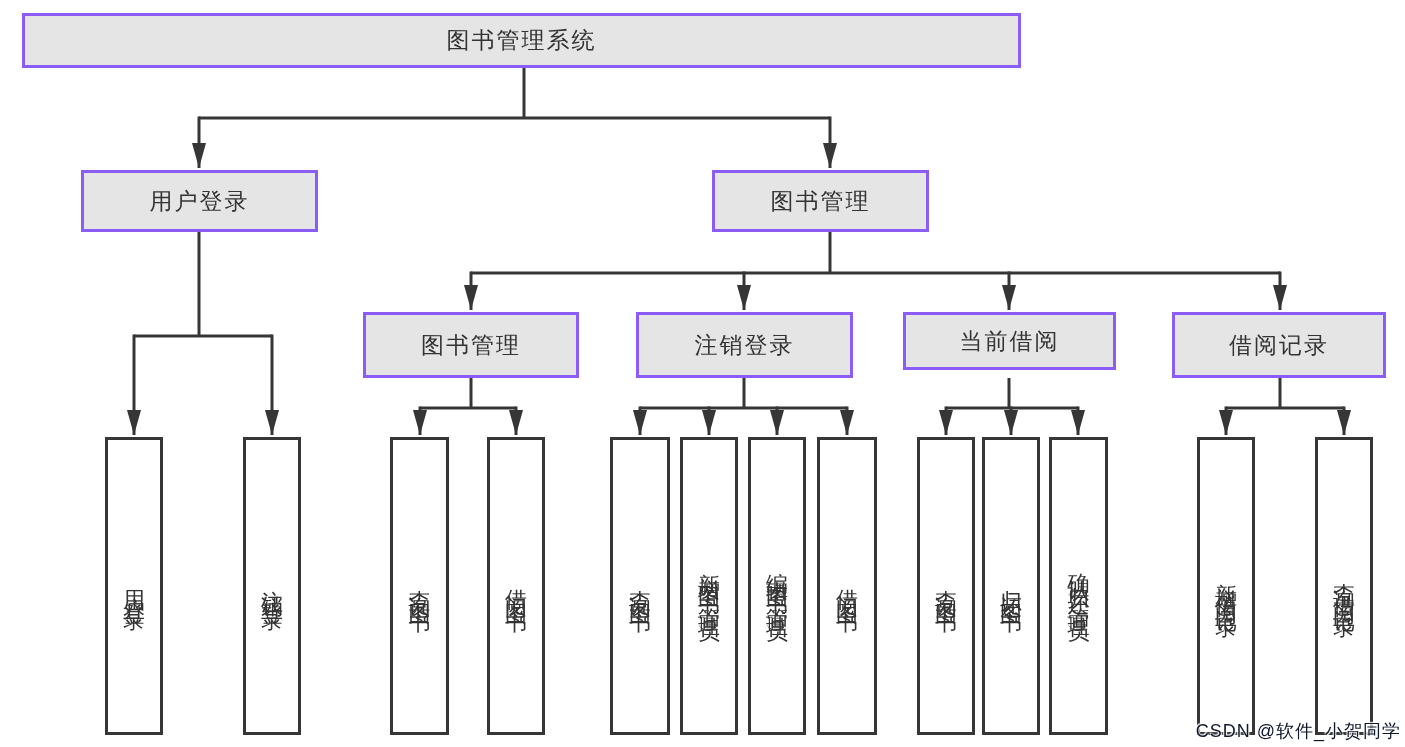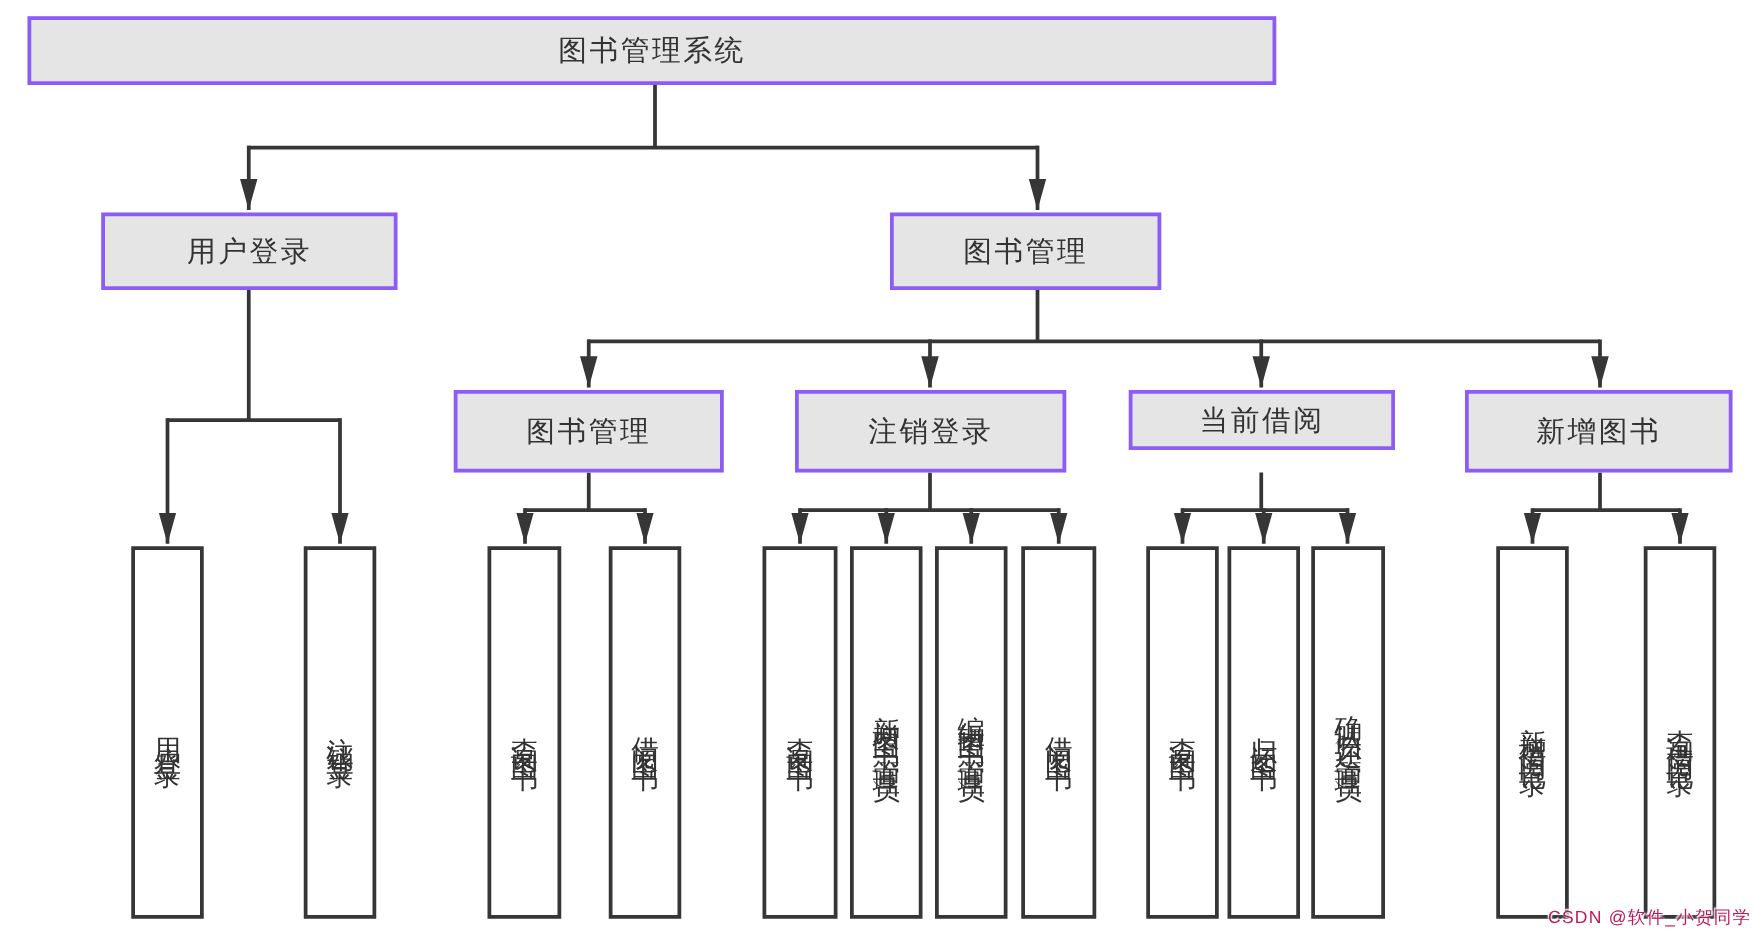--- a/index.html
+++ b/index.html
@@ -17,21 +17,21 @@
     position:absolute;box-sizing:border-box;border:3px solid #363636;background:#ffffff;
     display:flex;align-items:center;justify-content:center;z-index:1;
     top:437px;height:298px;width:58px;color:#333333;
   }
   .vtext{
     writing-mode:vertical-rl;text-orientation:mixed;
     font-size:22px;letter-spacing:7px;line-height:1;white-space:nowrap;
   }
   #watermark{
     position:absolute;right:4px;bottom:4px;z-index:2;
-    font-size:14px;color:#be185d;letter-spacing:1px;
+    font-size:18px;color:#0f172a;letter-spacing:1px;
     text-shadow:0 0 2px #ffffff,1px 1px 1px #ffffff,-1px -1px 1px #ffffff;
   }
 </style>
 </head>
 <body>
 
 <div id="canvas">
 
   <svg id="wires" width="1405" height="747" viewBox="0 0 1405 747">
     <defs>
@@ -93,25 +93,25 @@
   <div class="node" style="left:712px;top:170px;width:217px;height:62px;">
     <span>图书管理</span>
   </div>
 
   <div class="node" style="left:363px;top:312px;width:216px;height:66px;">
     <span>图书管理</span>
   </div>
   <div class="node" style="left:636px;top:312px;width:217px;height:66px;">
     <span>注销登录</span>
   </div>
-  <div class="node" style="left:903px;top:312px;width:213px;height:48px;align-items:center;">
+  <div class="node" style="left:903px;top:312px;width:213px;height:58px;align-items:center;">
     <span>当前借阅</span>
   </div>
   <div class="node" style="left:1172px;top:312px;width:214px;height:66px;">
-    <span>新增图书</span>
+    <span>借阅记录</span>
   </div>
 
   <div class="leaf" style="left:105px;">
     <span class="vtext">用户登录</span>
   </div>
   <div class="leaf" style="left:243px;">
     <span class="vtext">注销登录</span>
   </div>
 
   <div class="leaf" style="left:390px;width:59px;">

